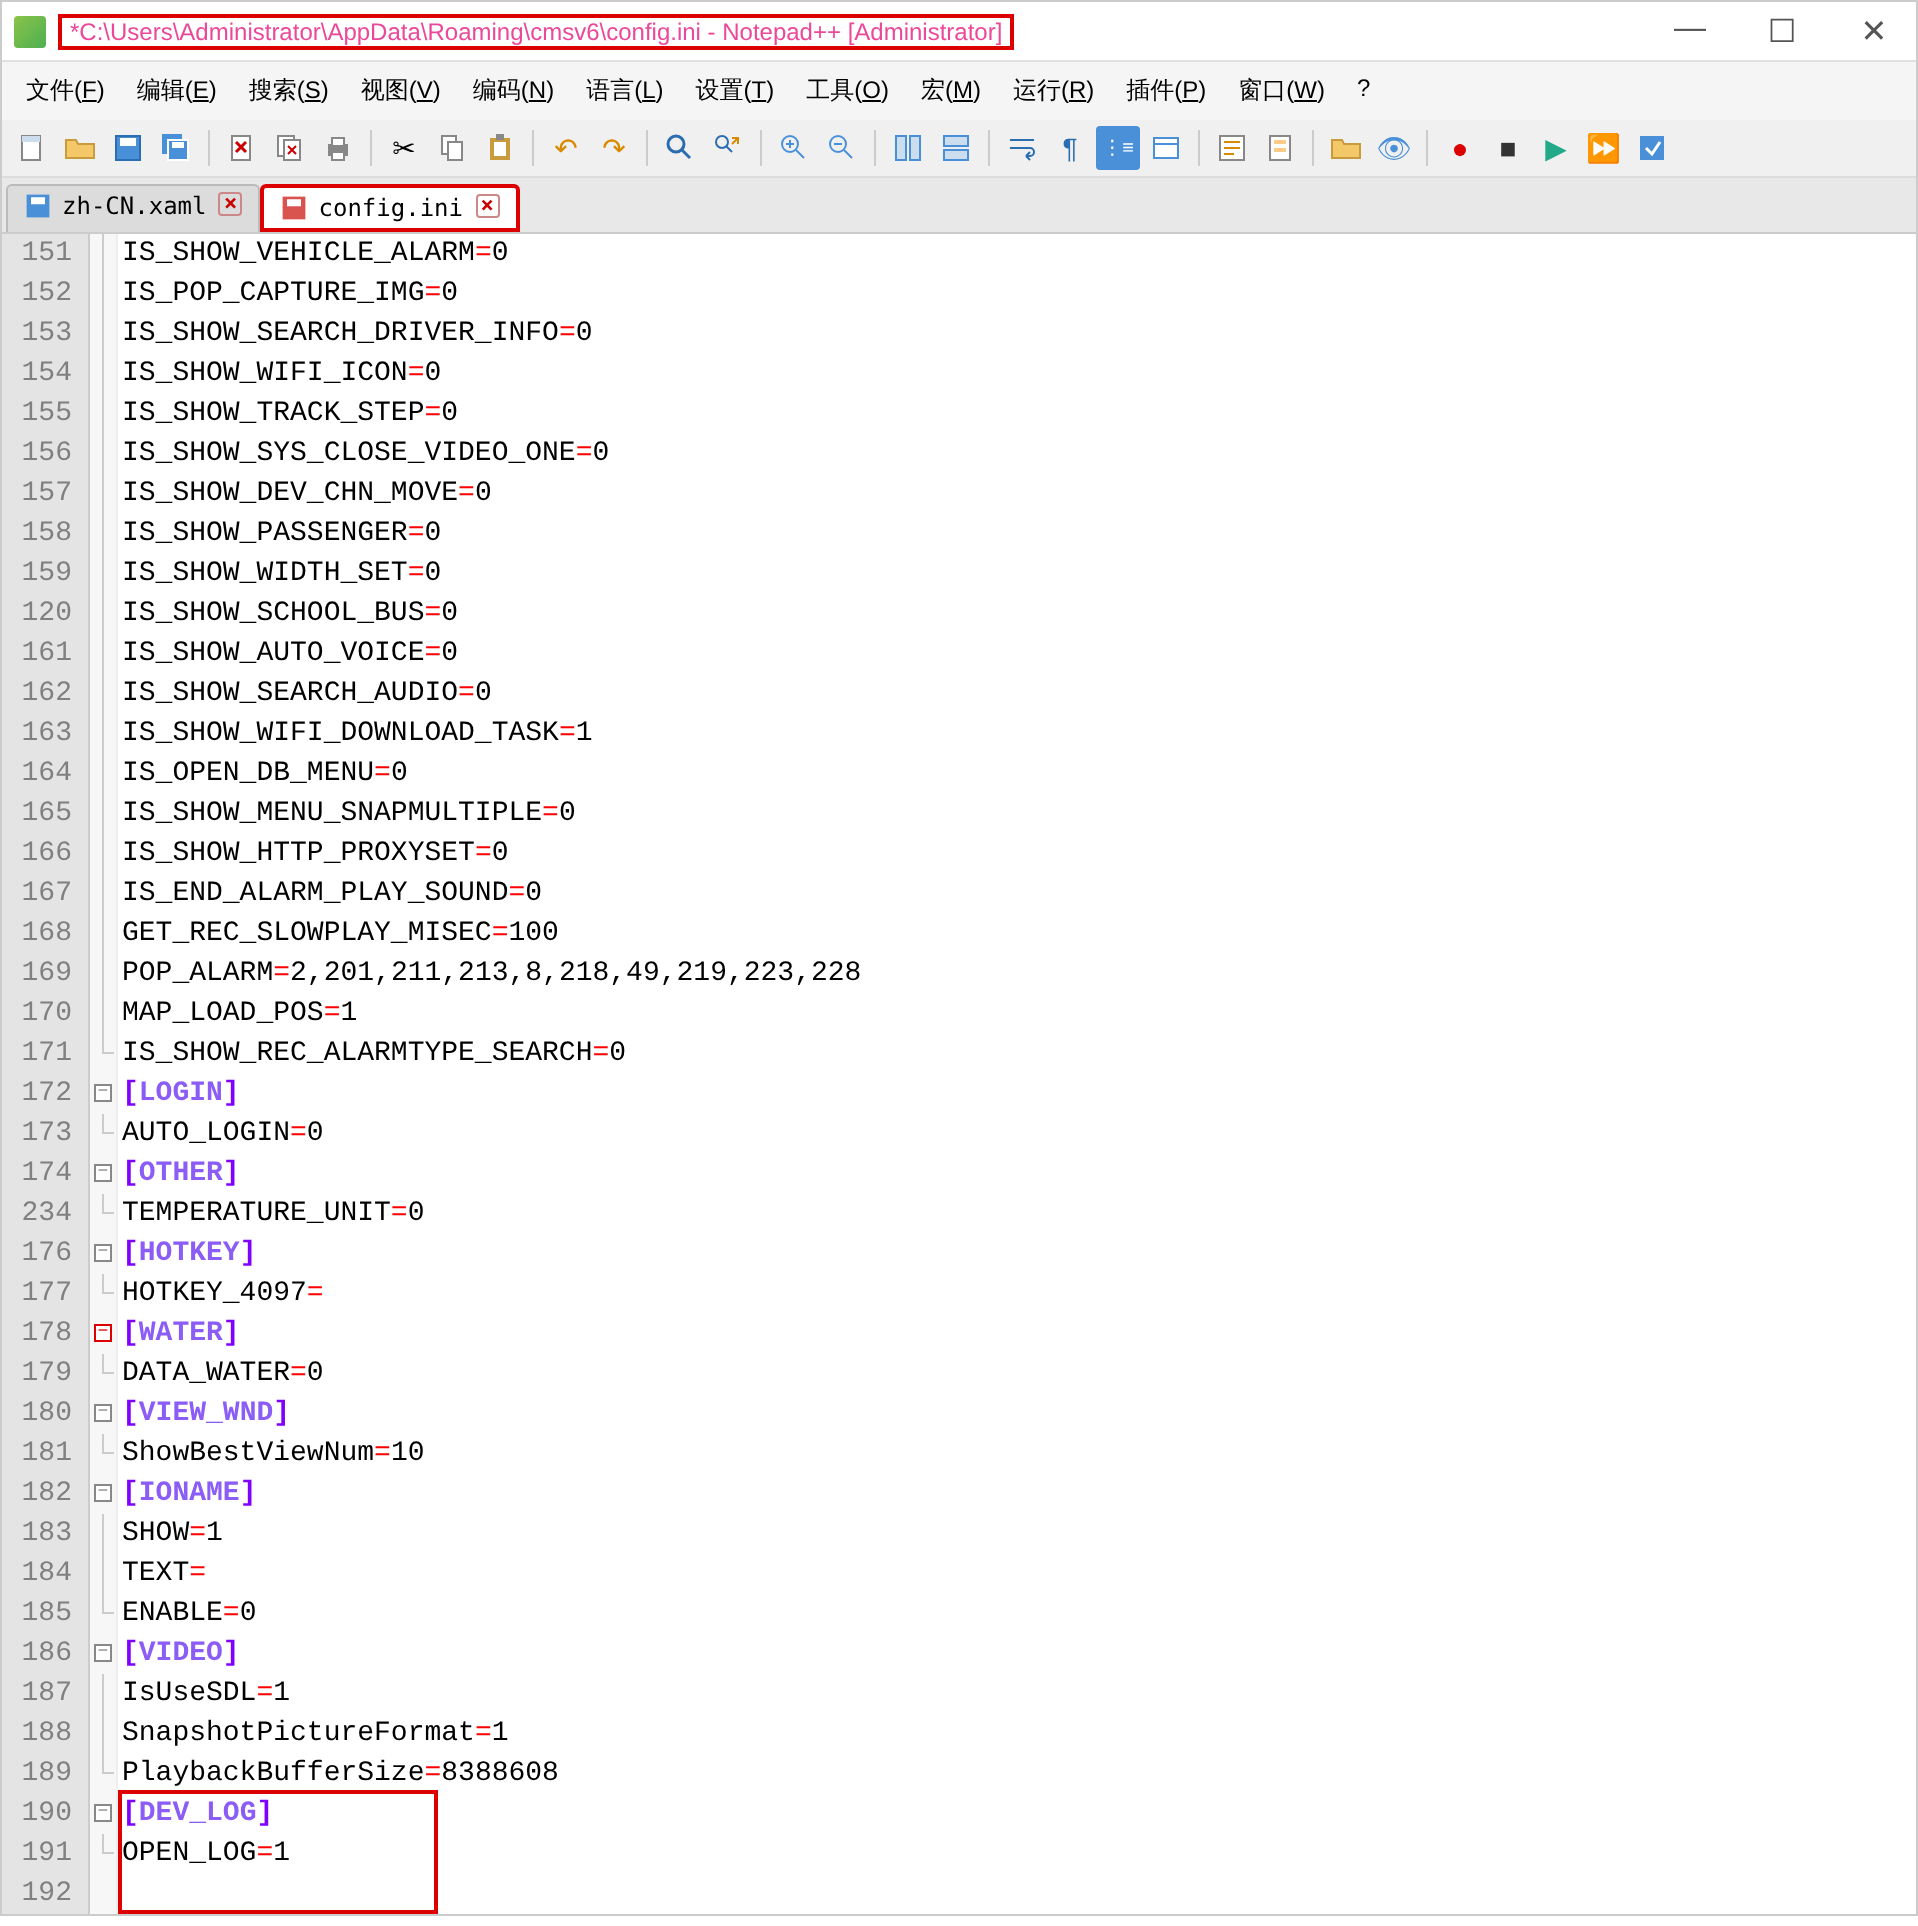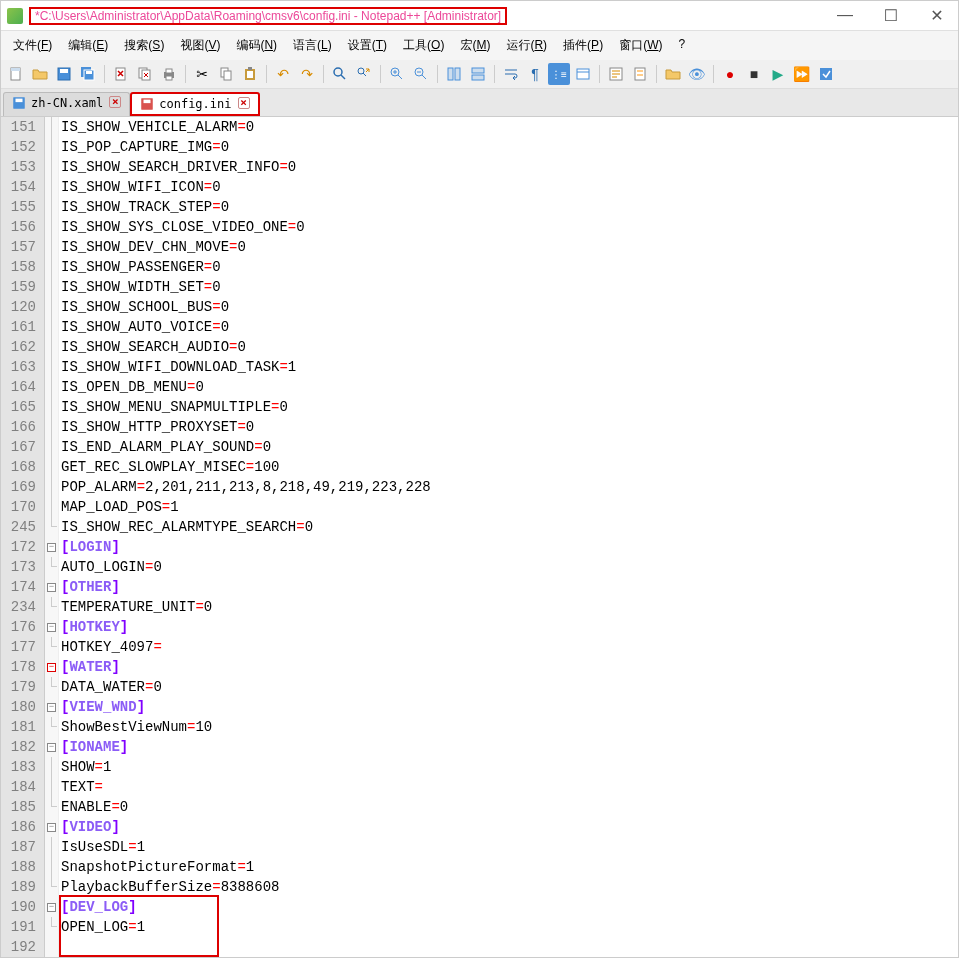--- a/index.html
+++ b/index.html
@@ -270,21 +270,21 @@
         <div>161</div>
         <div>162</div>
         <div>163</div>
         <div>164</div>
         <div>165</div>
         <div>166</div>
         <div>167</div>
         <div>168</div>
         <div>169</div>
         <div>170</div>
-        <div>245</div>
+        <div>171</div>
         <div>172</div>
         <div>173</div>
         <div>174</div>
         <div>234</div>
         <div>176</div>
         <div>177</div>
         <div>178</div>
         <div>179</div>
         <div>180</div>
         <div>181</div>

